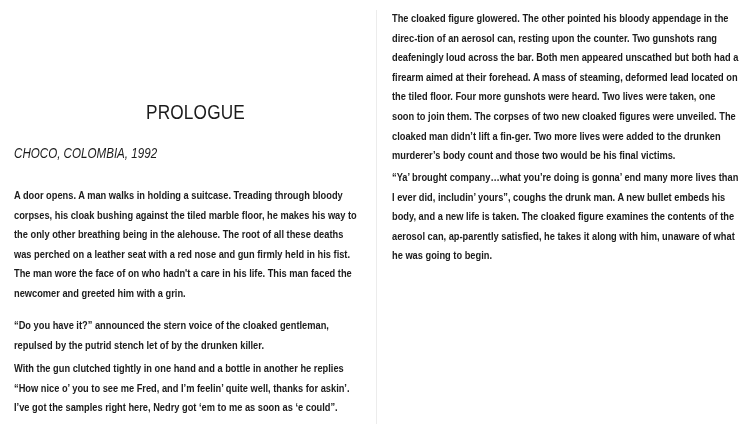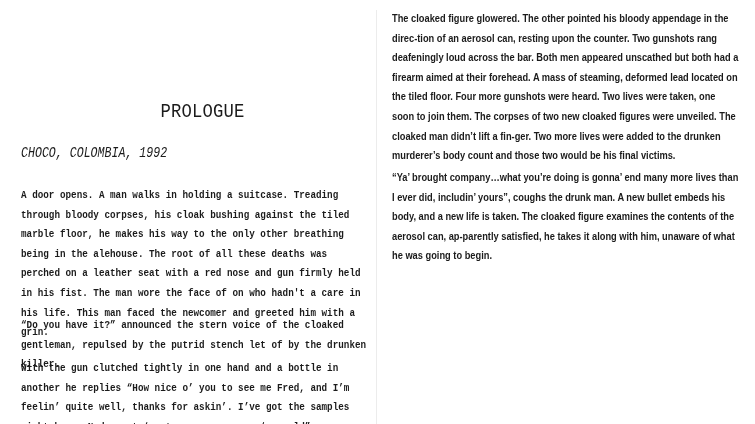--- a/index.html
+++ b/index.html
@@ -1,19 +1,19 @@
 <!DOCTYPE html>
 <html><head>
 <meta charset="utf-8">
 <style>
   html, body { margin:0; padding:0; background:#ffffff; }
   body { width:755px; height:424px; position:relative; overflow:hidden;
          font-family:"Liberation Sans", "DejaVu Sans", sans-serif; color:#1b1b1b; }
   .page { position:absolute; top:0; height:301px; box-sizing:border-box; }
-  .left { left:14px; width:377px;font-family:Liberation Mono, monospace; }
+  .left { left:7px; width:377px; }
   .right { left:377px; width:378px; }
   .divider { position:absolute; left:376px; top:10px; width:1px; height:414px; background:#ececec; }
   .title { position:absolute; left:0; width:377px; top:100px; text-align:center;
            font-size:21px; font-weight:normal; letter-spacing:0.2px; transform:scaleX(0.82); transform-origin:center; margin:0; }
   .subtitle { position:absolute; left:7px; top:145px; font-size:14.5px; font-style:italic; margin:0;
               transform:scaleX(0.8); transform-origin:left; white-space:nowrap; }
   .para { position:absolute; margin:0; font-size:11.6px; line-height:19.6px; font-weight:bold;
           transform:scaleX(0.8); transform-origin:left top; white-space:normal; }
   .left .para { left:7px; width:435px; }
   .right .para { left:15px; width:435px; }

